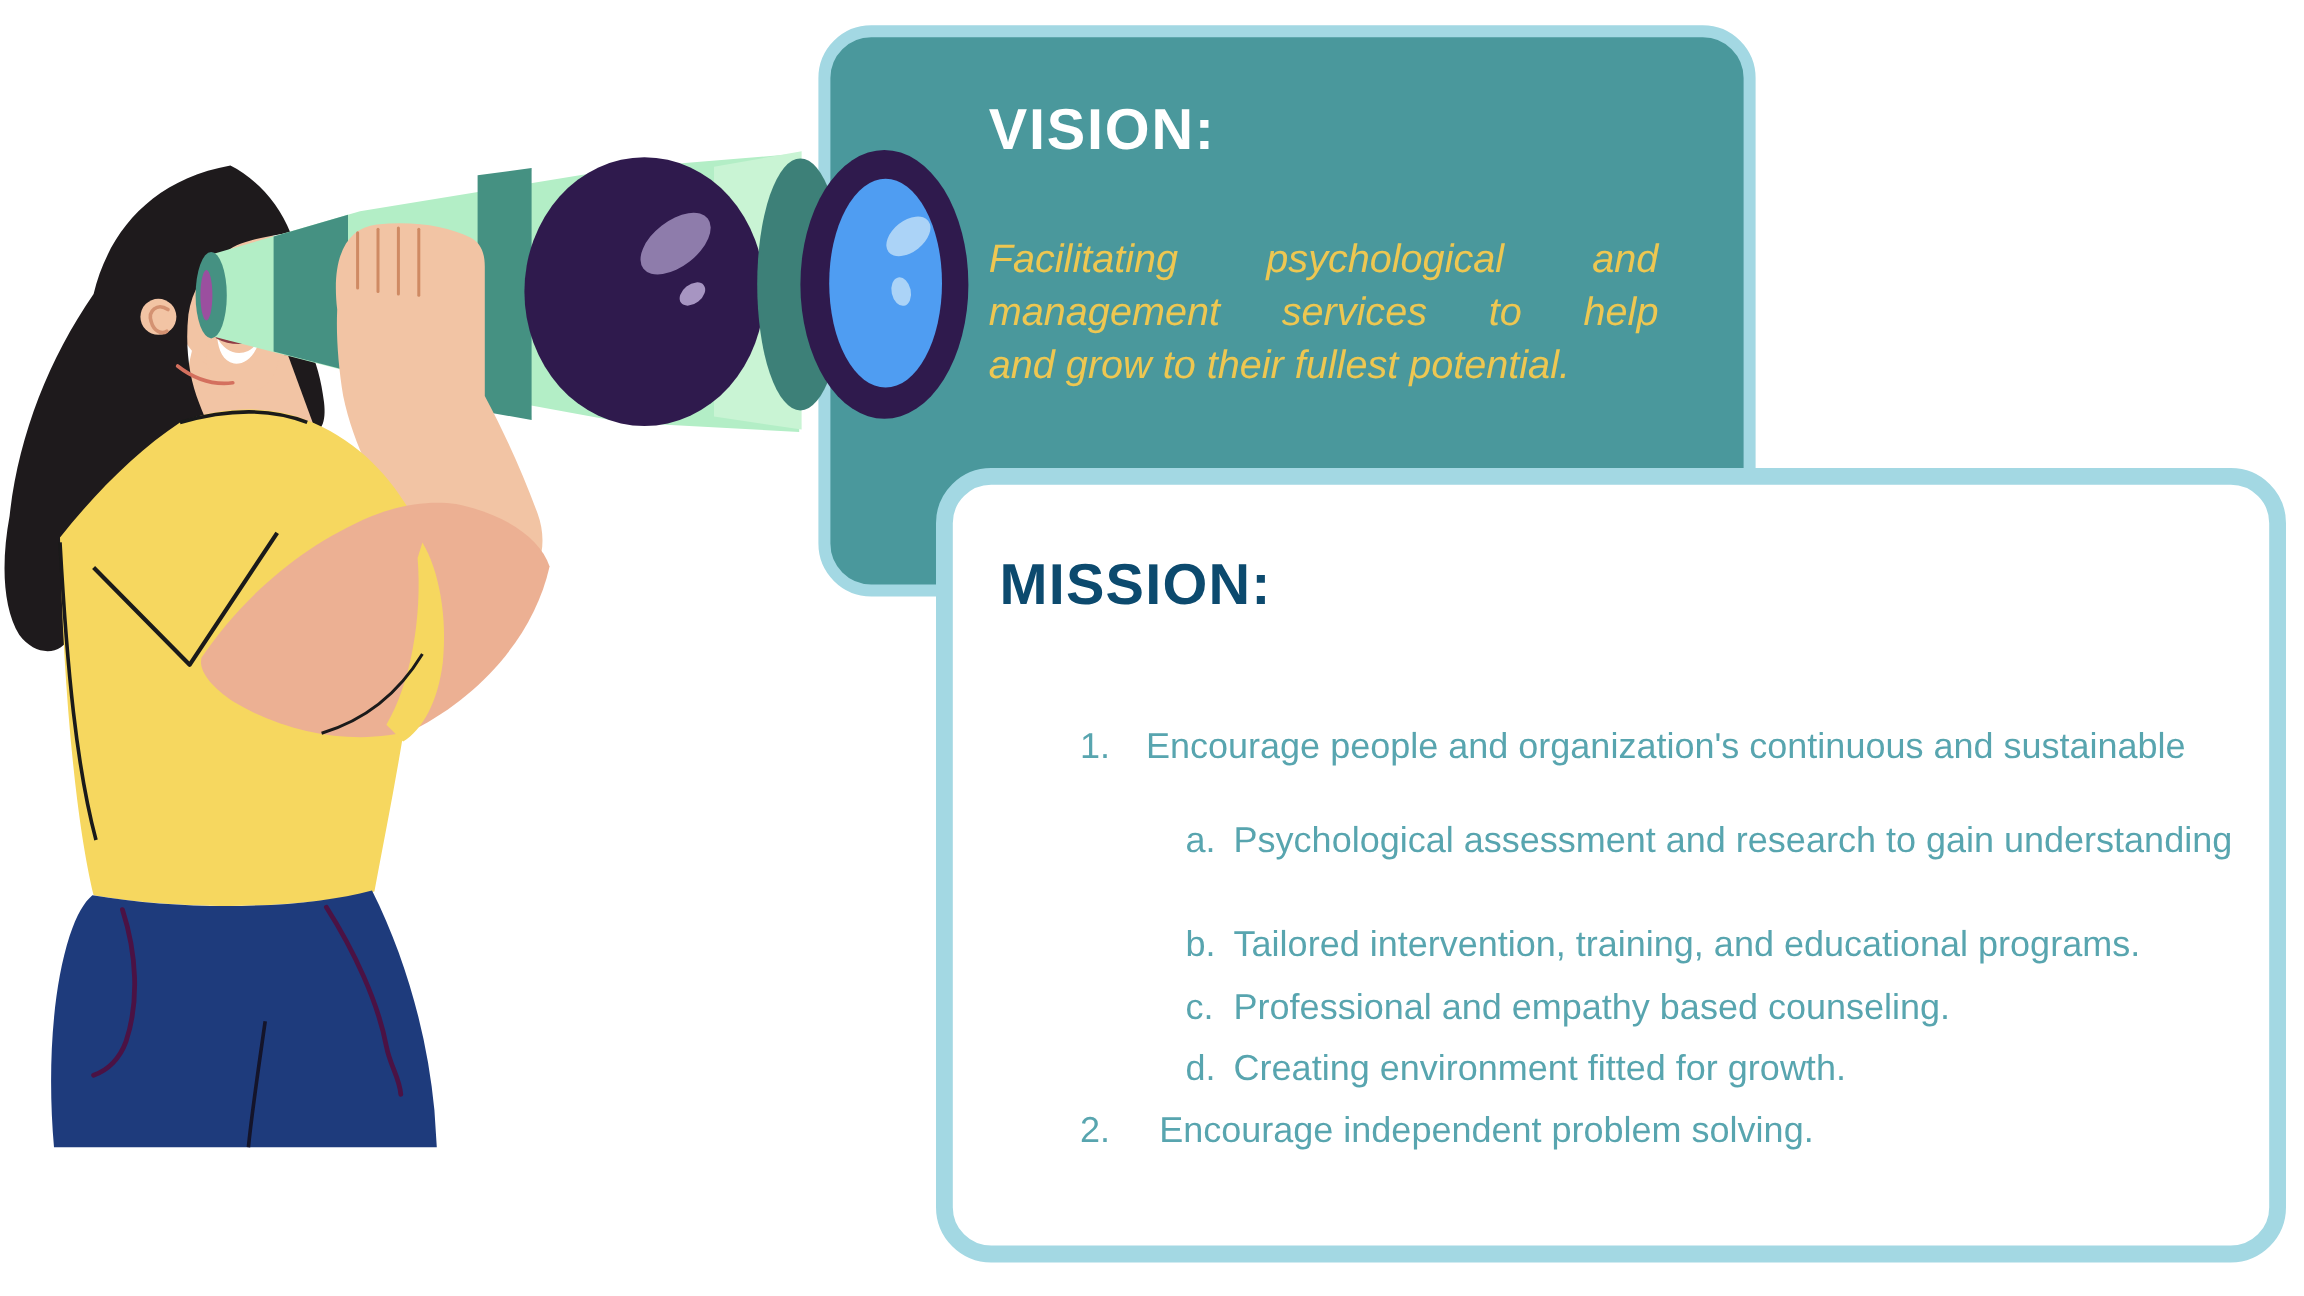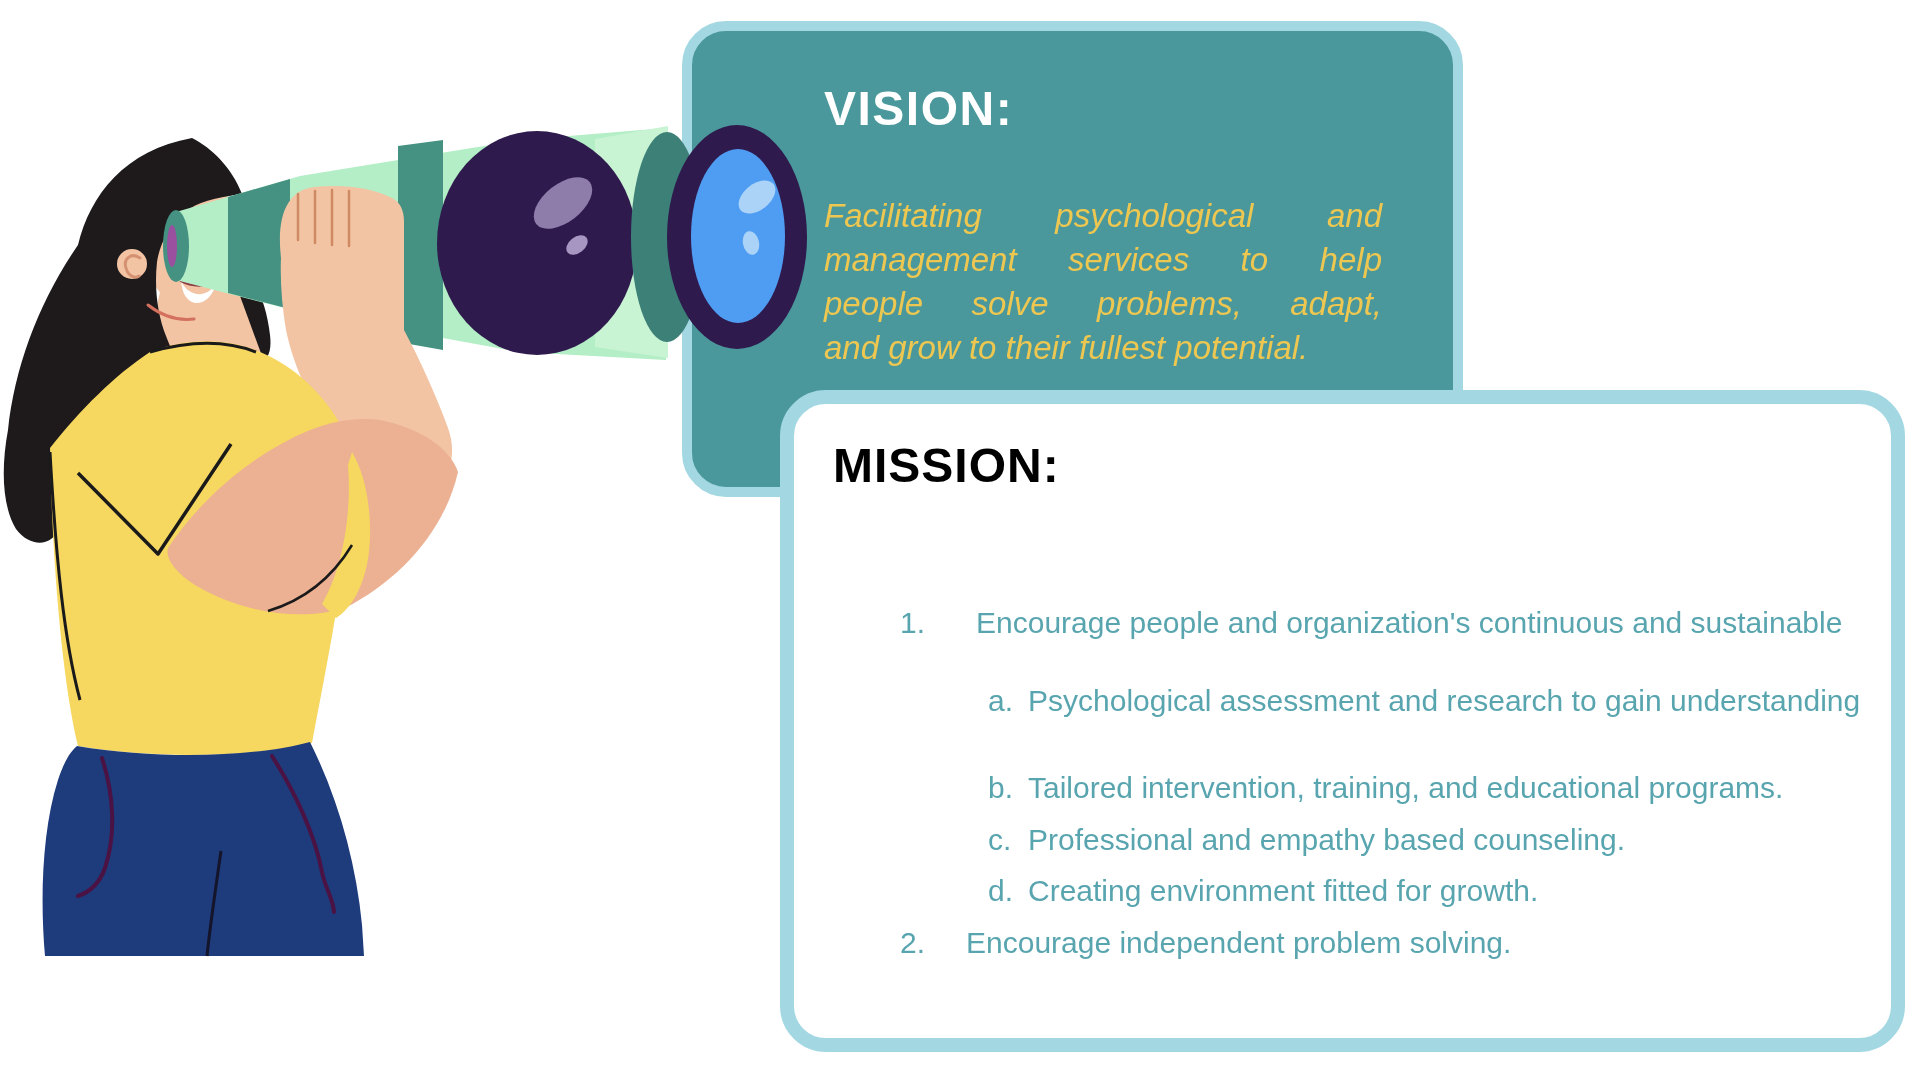--- a/index.html
+++ b/index.html
@@ -23,44 +23,43 @@
   }
   .vision-body .vline{text-align:justify;text-align-last:justify;font-style:italic;}
   .vision-body .vline:last-child{text-align-last:left;}
   
   .mission-card{
     position:absolute;left:780px;top:390px;width:1125px;height:662px;
     background:#ffffff;border:14px solid #a3d8e3;border-radius:46px;
     box-sizing:border-box;z-index:3;
   }
   .mission-title{
-    position:absolute;left:39px;top:34px;
-    font-size:48px;font-weight:bold;color:#000000;letter-spacing:1px;
+    position:absolute;left:39px;top:56px;
+    font-size:48px;font-weight:bold;color:#0c4a6e;letter-spacing:1px;
   }
   .m-row{position:absolute;font-size:30px;line-height:36px;color:#58a5af;}
   .m-row .m-num{position:absolute;left:0;top:0;}
-  .m-row.top-item .m-lines{margin-left:76px;}
+  .m-row.top-item .m-lines{margin-left:55px;}
   .m-row.top-item2 .m-lines{margin-left:66px;}
   .m-row.sub-item .m-lines{margin-left:40px;}
   .m-lines{display:block;white-space:nowrap;}
   .m-lines .m-line{display:block;}
   
   .illus{position:absolute;left:0;top:0;z-index:2;pointer-events:none;}
 </style>
 </head>
 <body>
 
 <div class="canvas">
 
   <div class="vision-card">
     <div class="vision-title">VISION:</div>
     <div class="vision-body">
       <span class="vline" style="display:block">Facilitating psychological and</span>
       <span class="vline" style="display:block">management services to help</span>
-      <span class="vline" style="display:block">people solve problems, adapt,</span>
       <span class="vline" style="display:block">and grow to their fullest potential.</span>
     </div>
   </div>
 
   <svg class="illus" width="1920" height="1080" viewBox="0 0 1920 1080">
 
     <path d="M232 255 C252 270 266 300 270 335 C272 352 268 362 256 362 L238 356 C229 320 228 285 232 255 Z" fill="#1e1a1c"></path>
 
     <path d="M160 292 L240 296 L262 356 L146 354 Z" fill="#f2c4a4"></path>
 

